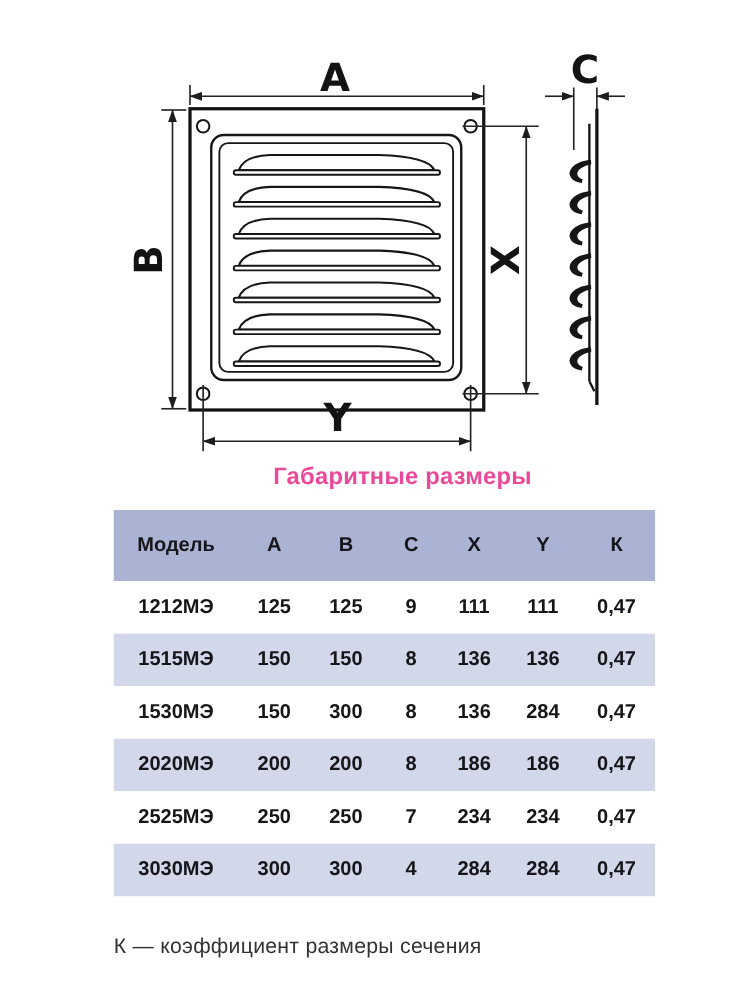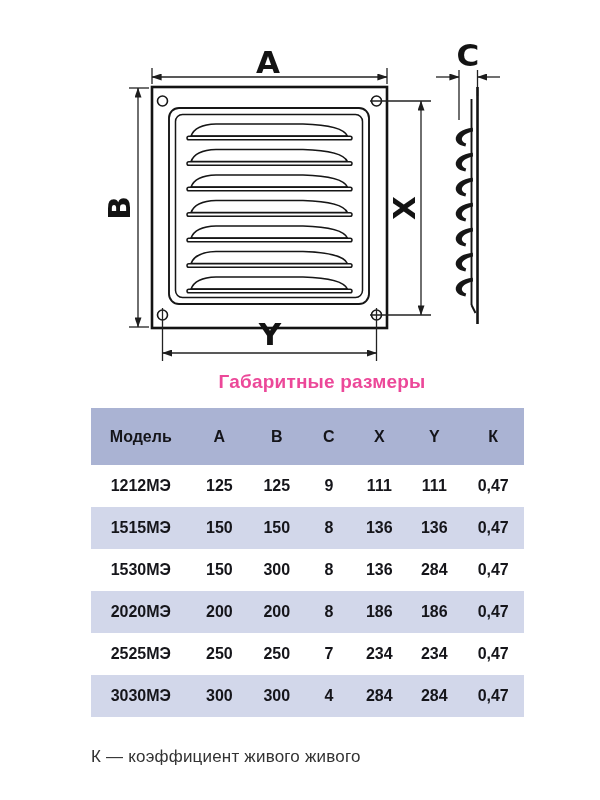--- a/index.html
+++ b/index.html
@@ -194,15 +194,15 @@
           <div class="cell">300</div>
           <div class="cell">300</div>
           <div class="cell">4</div>
           <div class="cell">284</div>
           <div class="cell">284</div>
           <div class="cell">0,47</div>
         </div>
       </div>
   </div>
 
-  <div class="footnote">К — коэффициент живого живого</div>
+  <div class="footnote">К — коэффициент размеры сечения</div>
 
 </div>
 
 </body></html>

